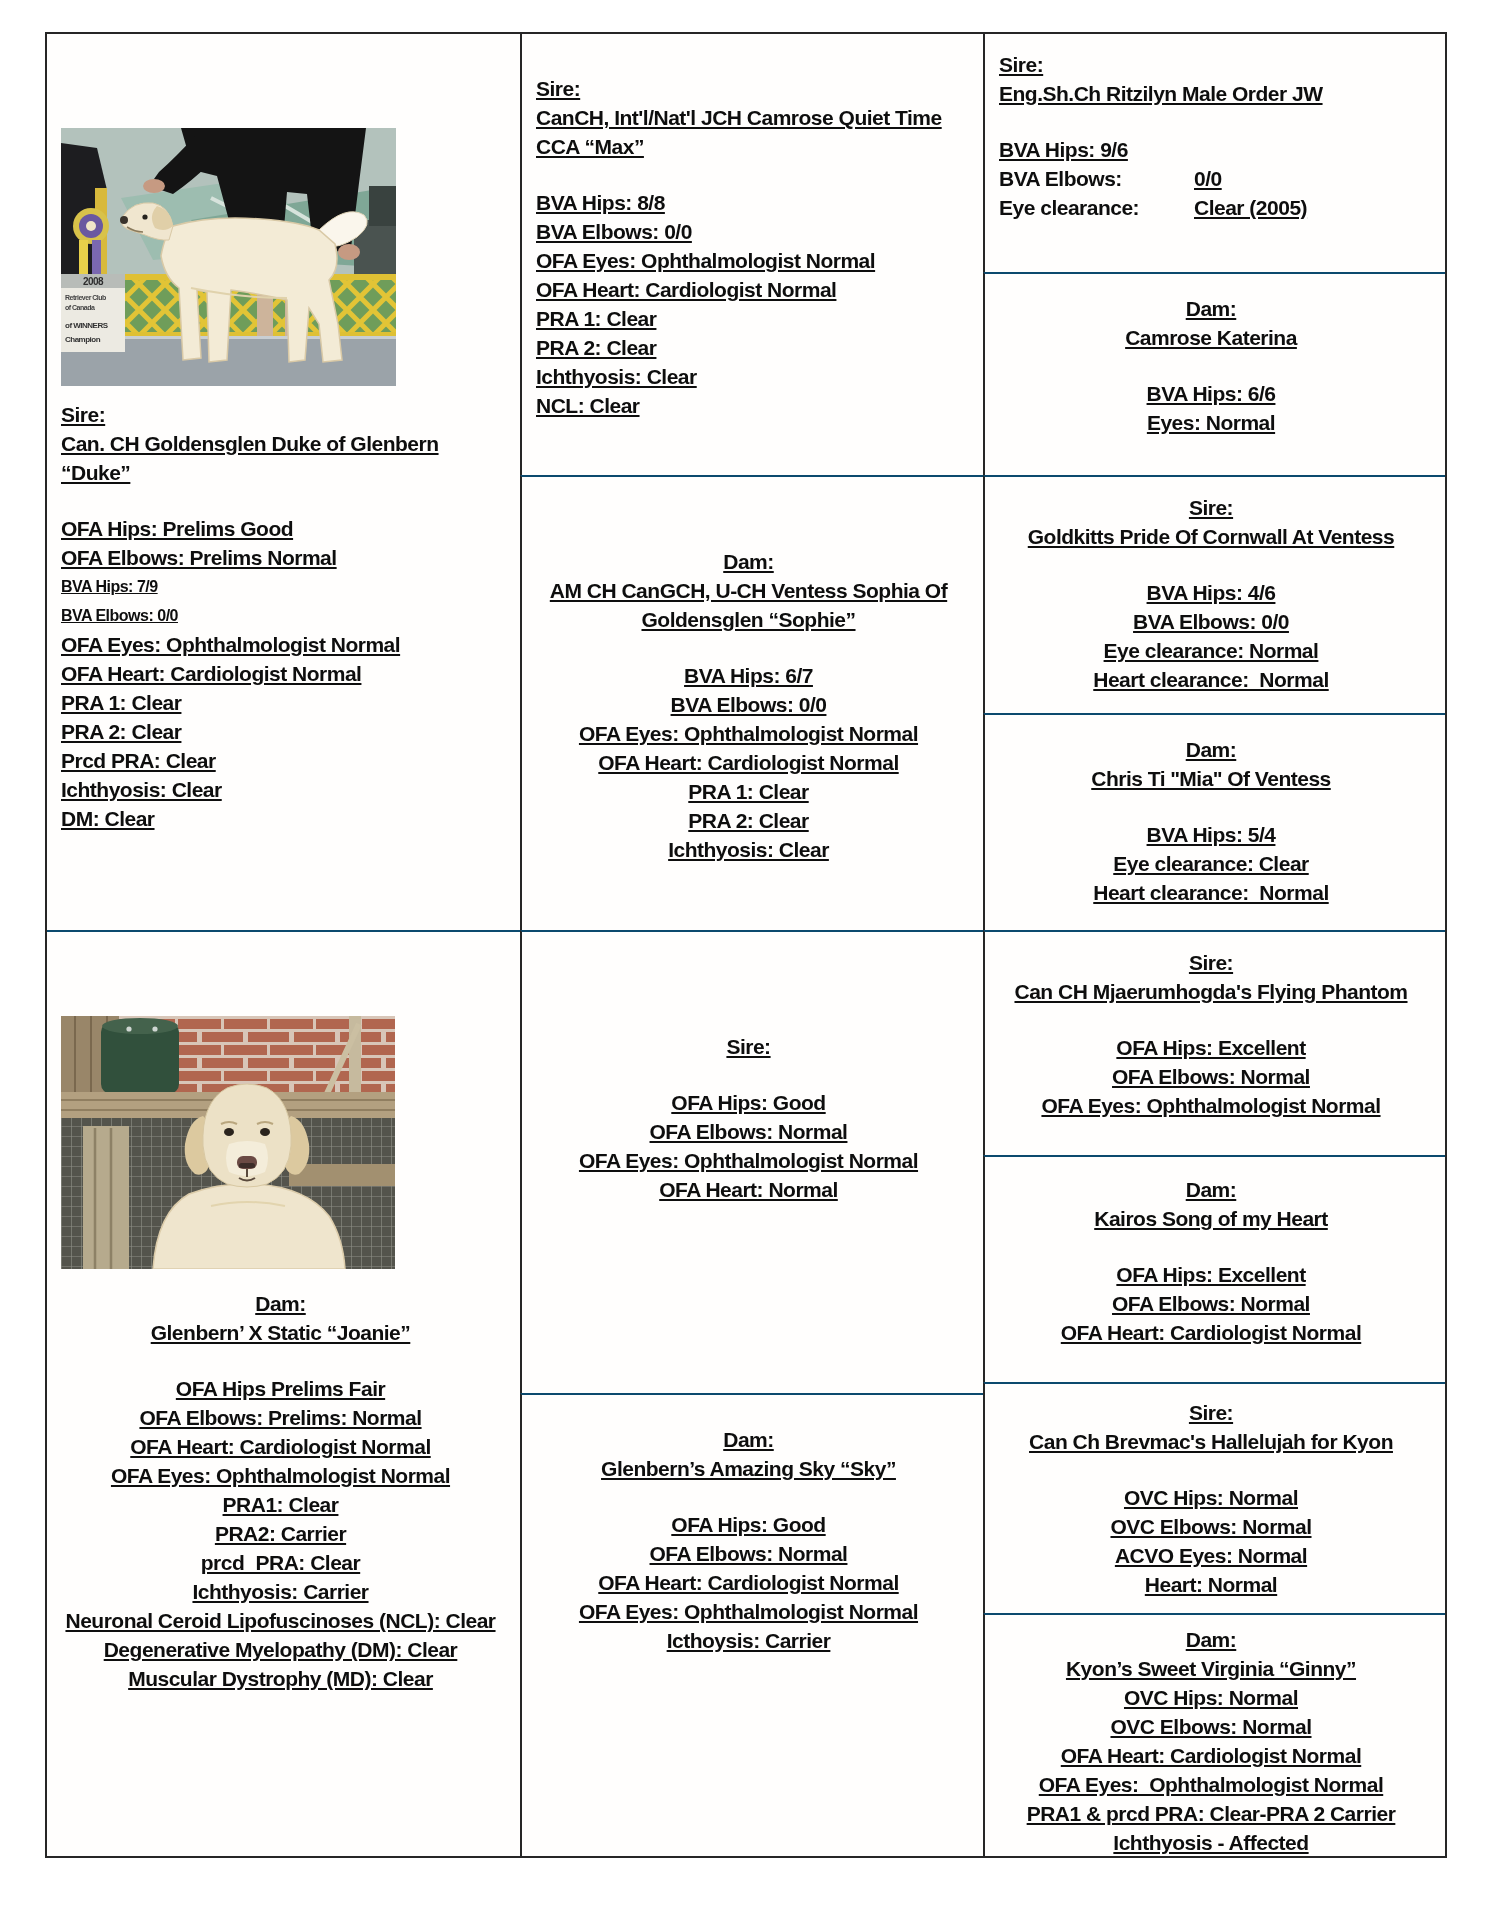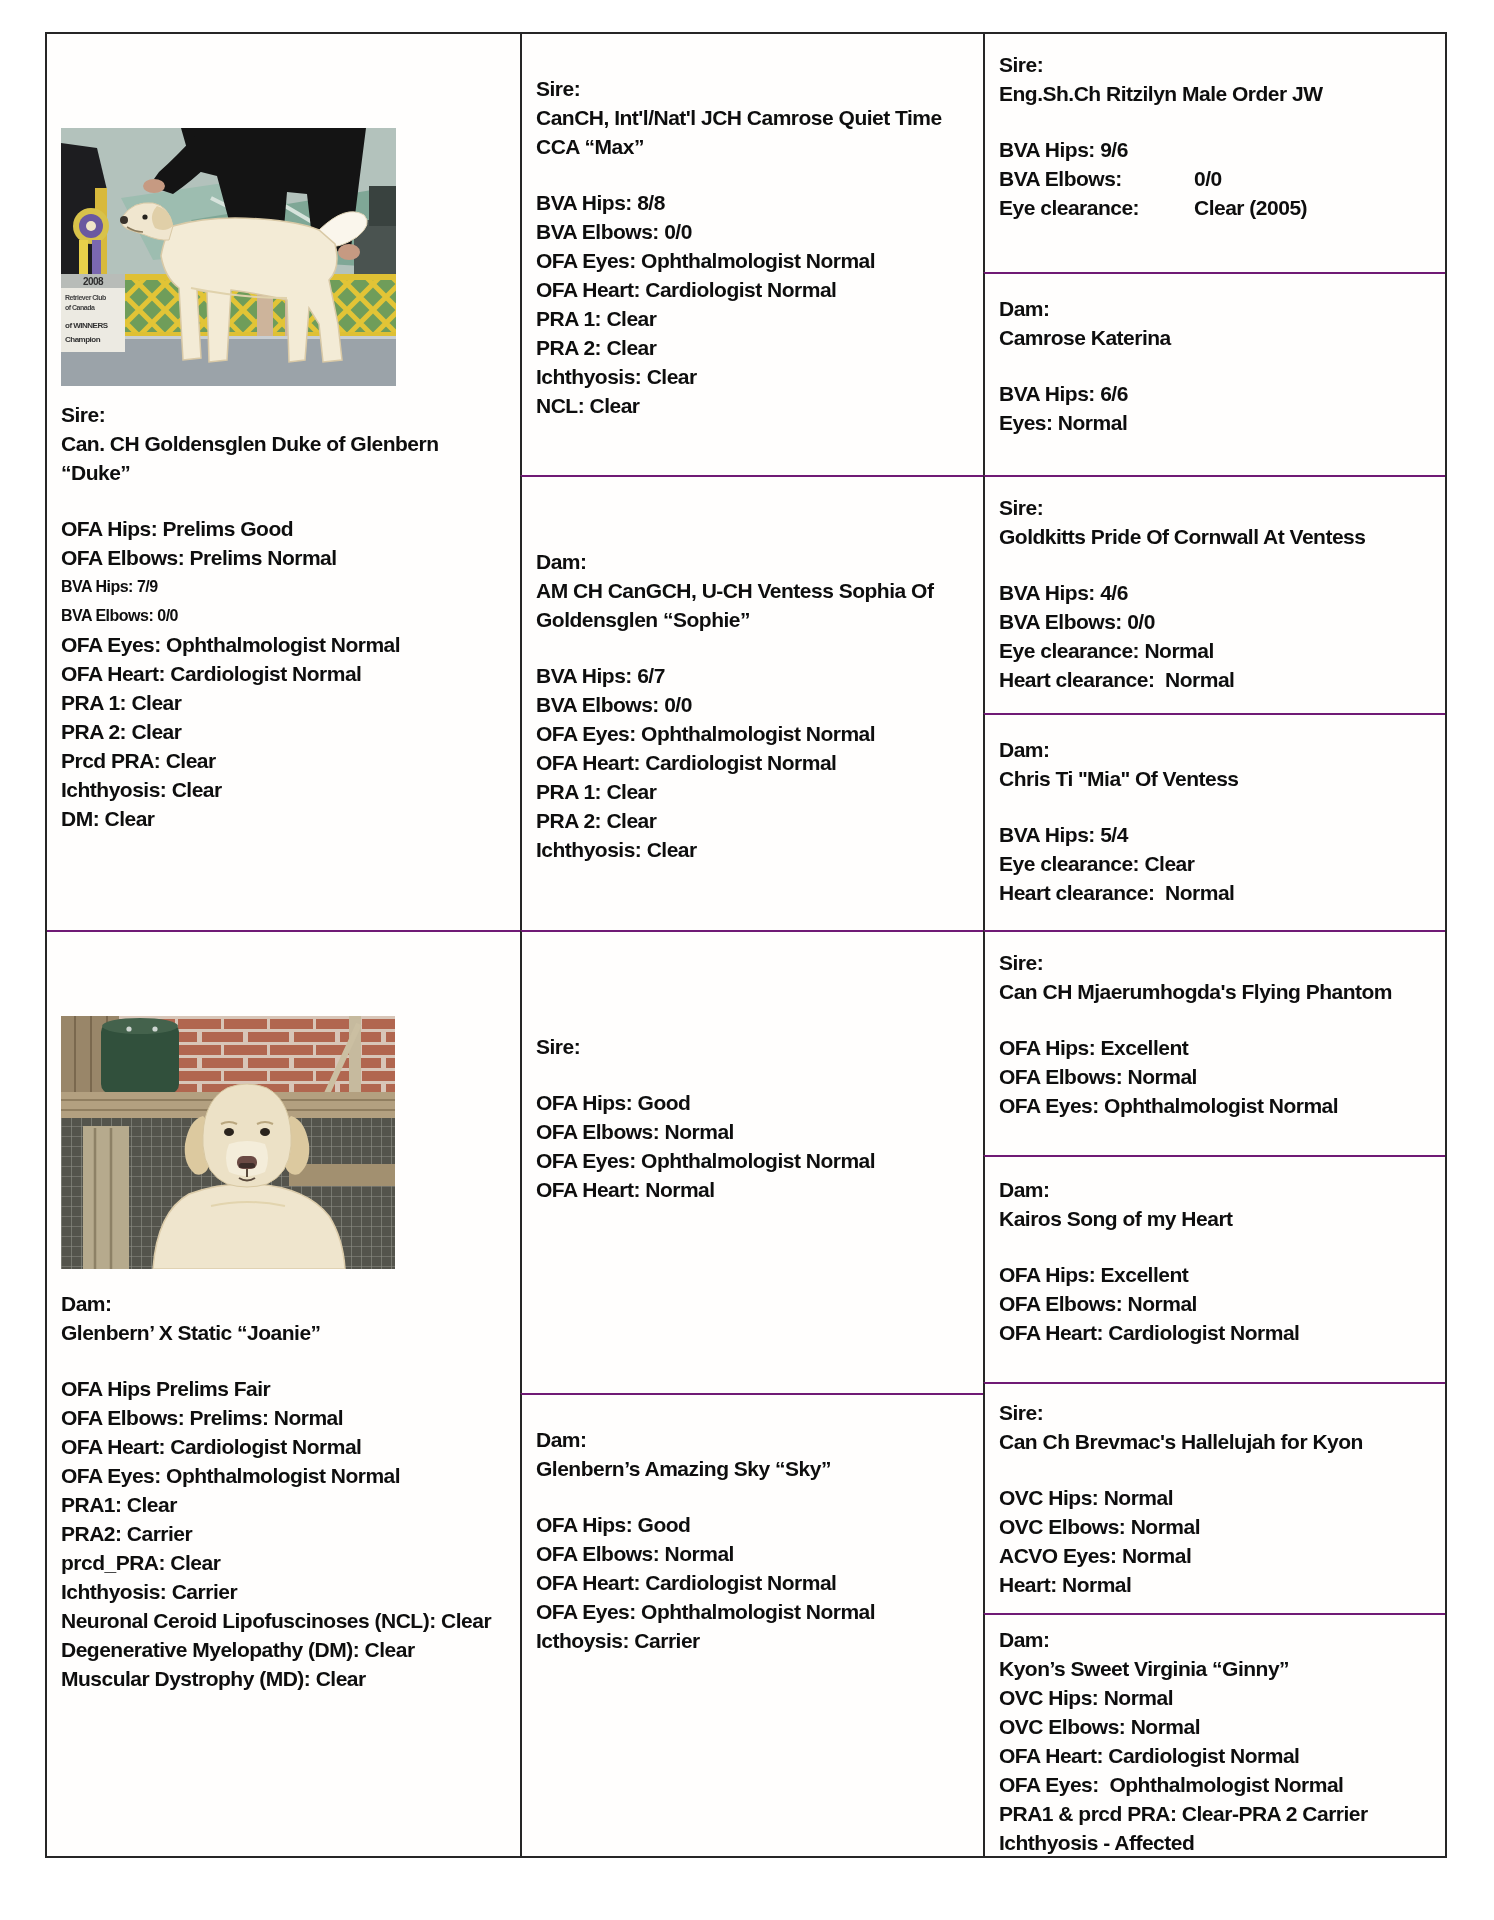--- a/index.html
+++ b/index.html
@@ -6,24 +6,24 @@
   body{
     width:1494px;height:1920px;position:relative;background:#ffffff;
     font-family:"Liberation Sans", sans-serif;
   }
   .tbl{
     position:absolute;left:45px;top:32px;width:1402px;height:1826px;
     border:2px solid #262626;box-sizing:border-box;background:#fffefd;
   }
   .cell{
     position:absolute;box-sizing:border-box;color:#0e0e0e;font-weight:bold;
-    font-size:21px;letter-spacing:-0.5px;padding:0 22px 0 14px;overflow:hidden;
+    font-size:21px;letter-spacing:-0.5px;padding:0 22px 0 14px;overflow:hidden;text-decoration:underline;
   }
   .bl{border-left:2px solid #262626;}
-  .bt{border-top:2px solid #701a75;}
+  .bt{border-top:2px solid #0c4a6e;text-align:center;}
   .ln{height:29px;line-height:29px;white-space:pre;}
   .ln.lg{font-size:16px;}
   .gap{height:27px;}
   .photo{display:block;}
   .tlab{display:inline-block;width:195px;}
 </style>
 </head>
 <body>
 
 <div class="tbl">

